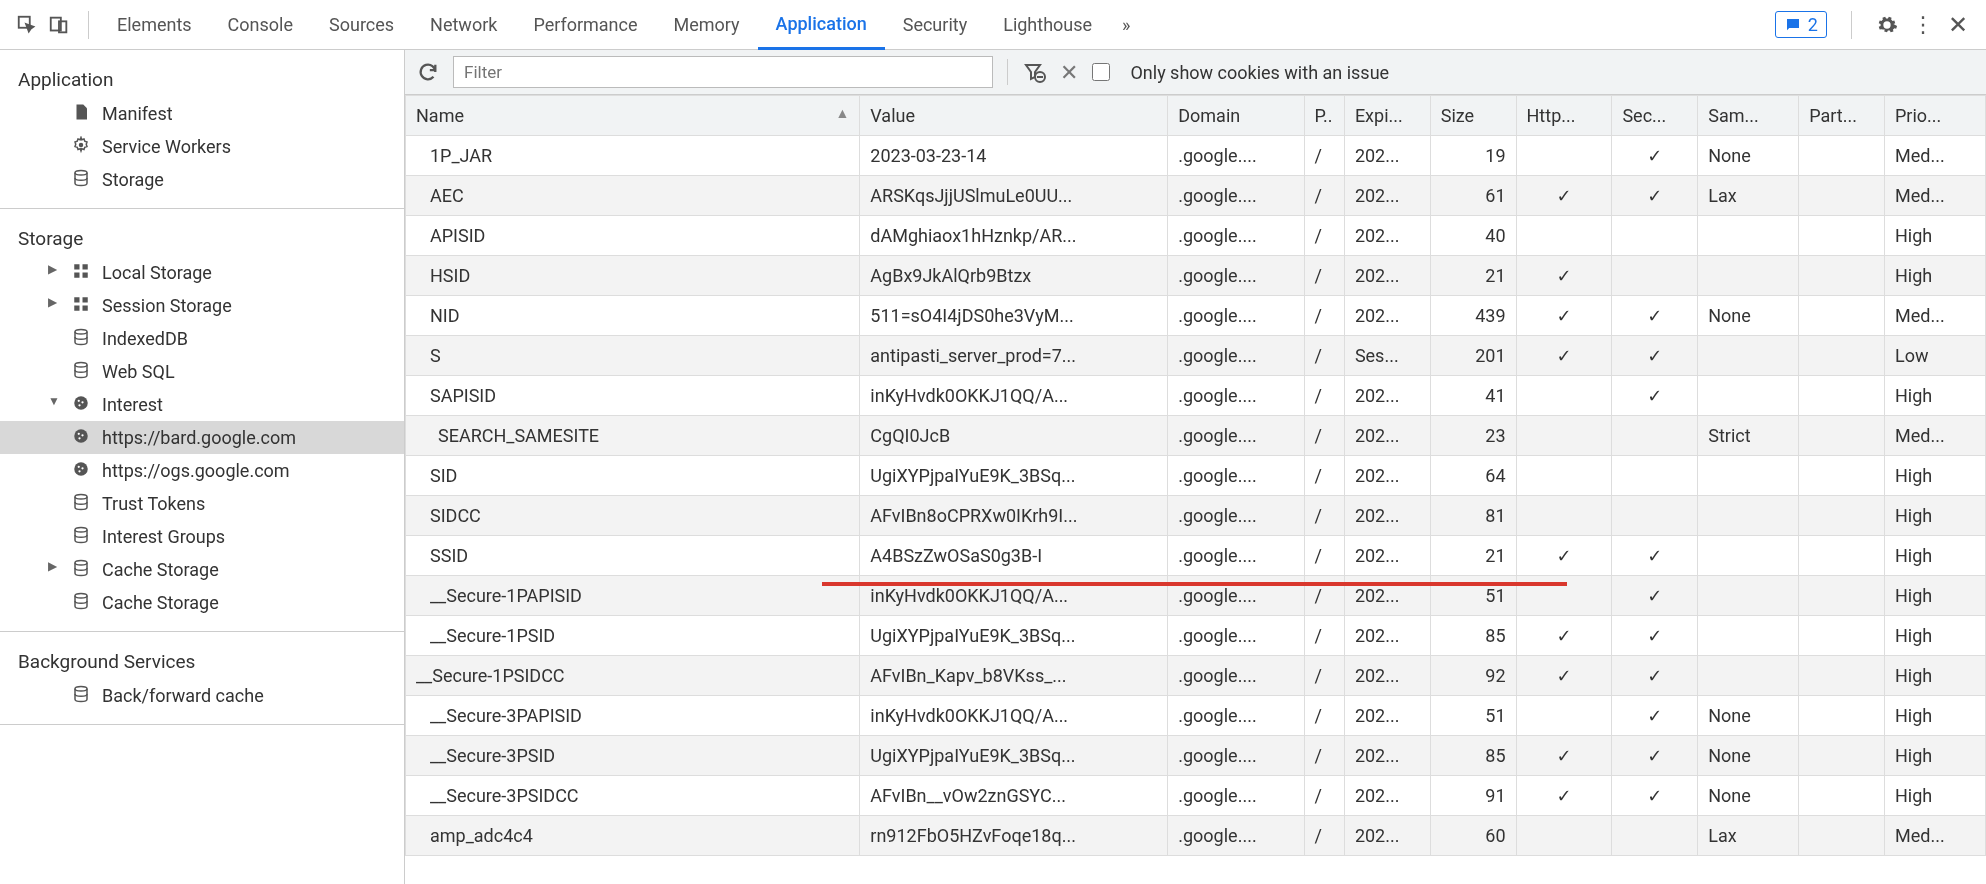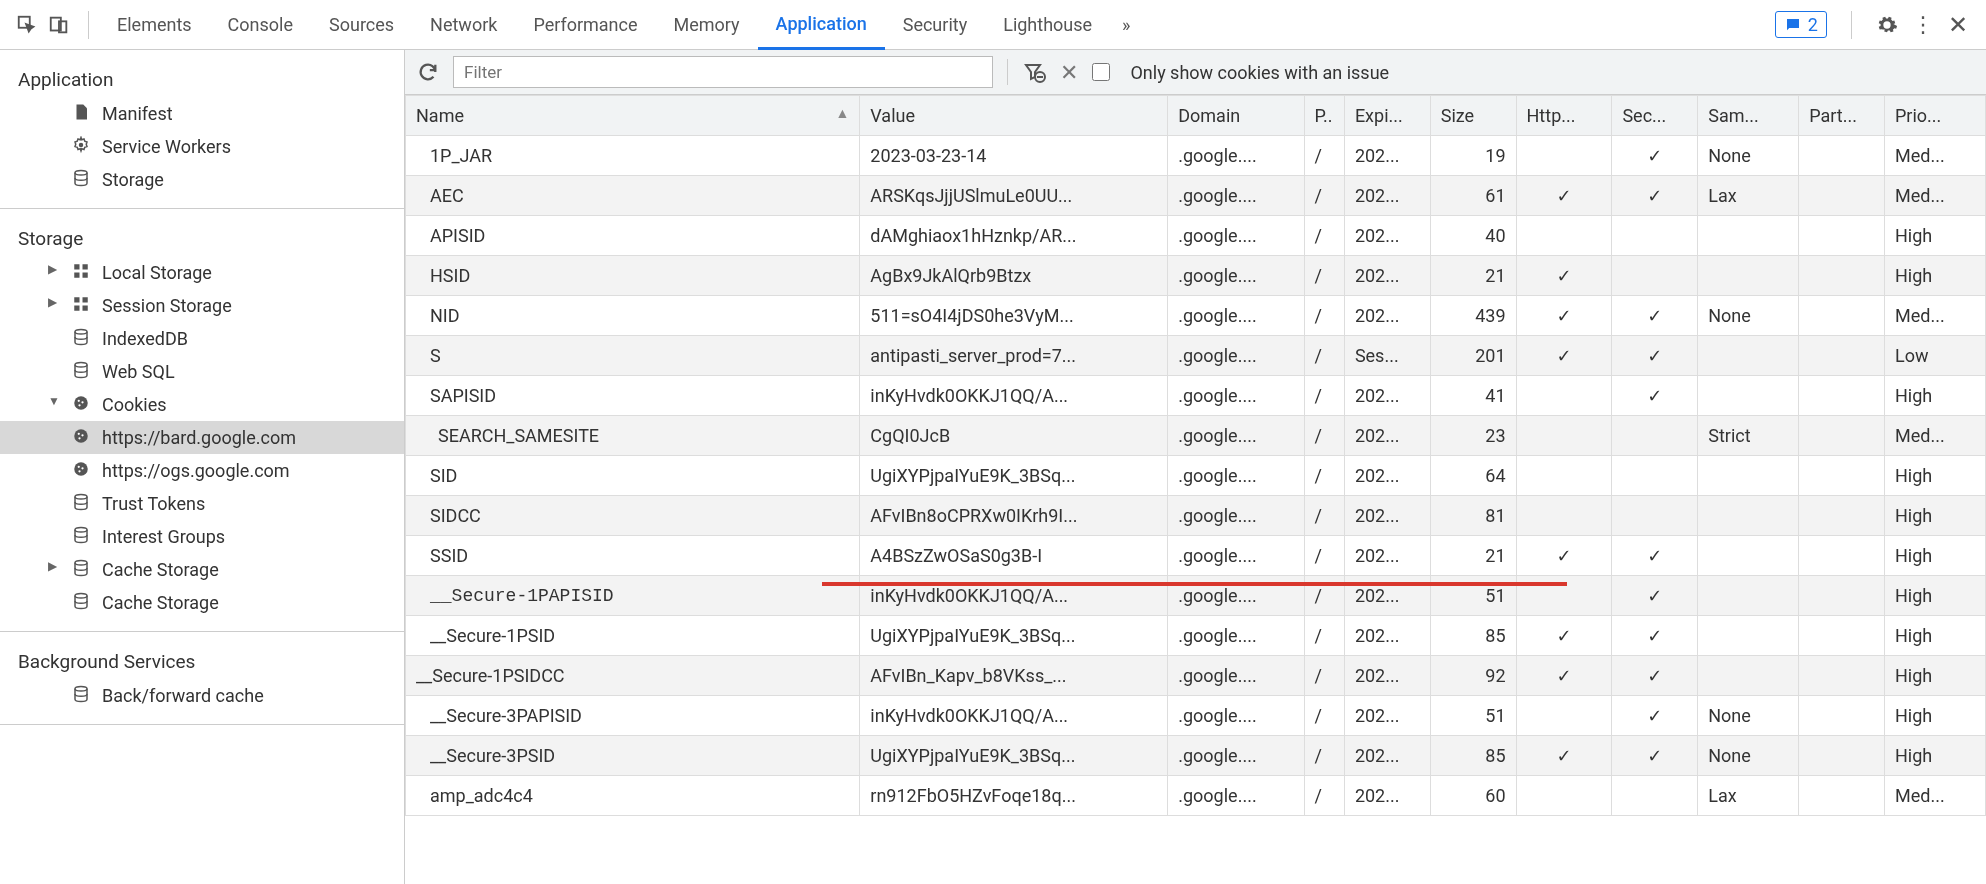--- a/index.html
+++ b/index.html
@@ -174,21 +174,21 @@
         <div class="tree-row nested">
           <span class="caret">▼</span>
           <span class="icon-slot">
             <svg width="18" height="18" viewBox="0 0 24 24" fill="#555">
               <circle cx="12" cy="12" r="9"></circle>
               <circle cx="9" cy="9" r="1.5" fill="#fff"></circle>
               <circle cx="14" cy="11" r="1.5" fill="#fff"></circle>
               <circle cx="10" cy="15" r="1.5" fill="#fff"></circle>
             </svg>
           </span>
-          <span>Cookies</span>
+          <span>Interest</span>
         </div>
         <div class="tree-row nested2 selected">
           <span class="icon-slot">
             <svg width="18" height="18" viewBox="0 0 24 24" fill="#555">
               <circle cx="12" cy="12" r="9"></circle>
               <circle cx="9" cy="9" r="1.5" fill="#fff"></circle>
               <circle cx="14" cy="11" r="1.5" fill="#fff"></circle>
               <circle cx="10" cy="15" r="1.5" fill="#fff"></circle>
             </svg>
           </span>
@@ -442,21 +442,21 @@
               <td>/</td>
               <td>202...</td>
               <td class="num">21</td>
               <td class="check">✓</td>
               <td class="check">✓</td>
               <td></td>
               <td></td>
               <td>High</td>
             </tr>
             <tr>
-              <td style="padding-left: 24px; font-family: Liberation Mono, monospace;">__Secure-1PAPISID</td>
+              <td style="padding-left: 24px;">__Secure-1PAPISID</td>
               <td>inKyHvdk0OKKJ1QQ/A...</td>
               <td>.google....</td>
               <td>/</td>
               <td>202...</td>
               <td class="num">51</td>
               <td class="check"></td>
               <td class="check">✓</td>
               <td></td>
               <td></td>
               <td>High</td>
@@ -500,20 +500,33 @@
               <td></td>
               <td>High</td>
             </tr>
             <tr>
               <td style="padding-left: 24px;">__Secure-3PSID</td>
               <td>UgiXYPjpaIYuE9K_3BSq...</td>
               <td>.google....</td>
               <td>/</td>
               <td>202...</td>
               <td class="num">85</td>
+              <td class="check">✓</td>
+              <td class="check">✓</td>
+              <td>None</td>
+              <td></td>
+              <td>High</td>
+            </tr>
+            <tr>
+              <td style="padding-left: 24px;">__Secure-3PSIDCC</td>
+              <td>AFvIBn__vOw2znGSYC...</td>
+              <td>.google....</td>
+              <td>/</td>
+              <td>202...</td>
+              <td class="num">91</td>
               <td class="check">✓</td>
               <td class="check">✓</td>
               <td>None</td>
               <td></td>
               <td>High</td>
             </tr>
             <tr>
               <td style="padding-left: 24px;">amp_adc4c4</td>
               <td>rn912FbO5HZvFoqe18q...</td>
               <td>.google....</td>

